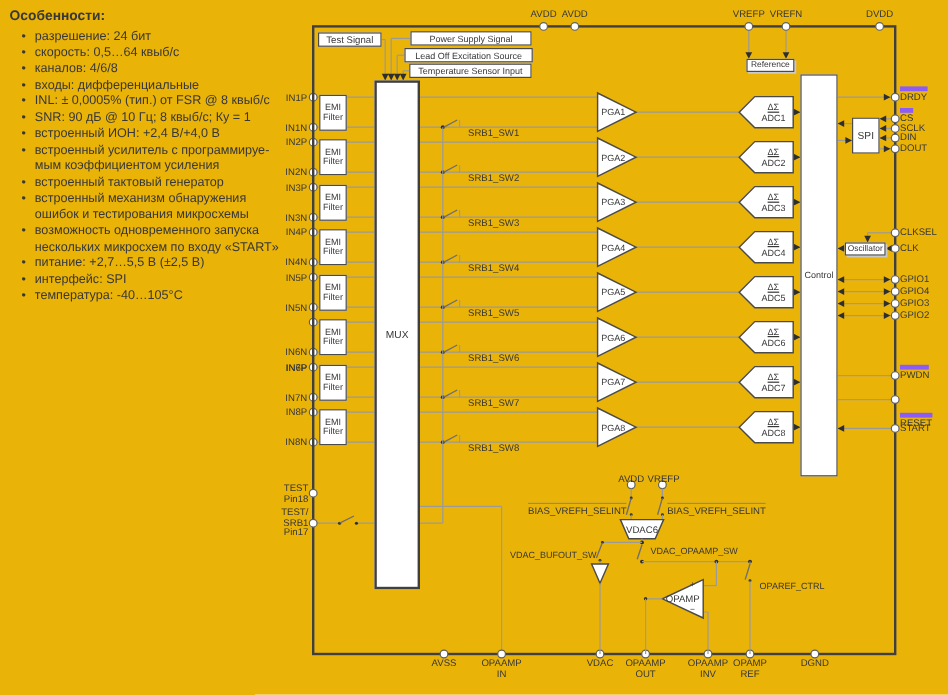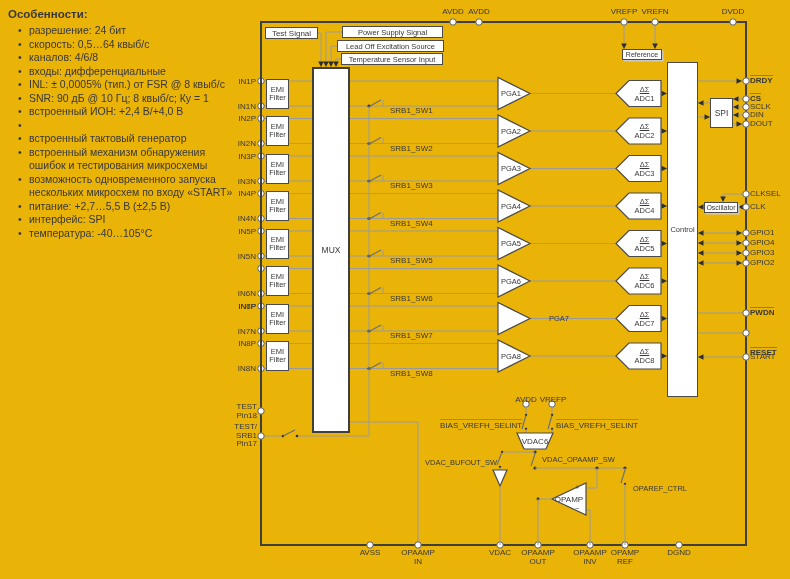--- a/index.html
+++ b/index.html
@@ -12,21 +12,21 @@
   .blade{stroke:#6e6e6e;stroke-width:1.1;fill:none;}
   .ah{fill:#2e2e2e;stroke:none;}
   .dot{fill:#2e2e2e;stroke:none;}
   .term{fill:#fff;stroke:#5f5f5f;stroke-width:1;}
   .lbl{position:absolute;font-size:8px;line-height:9px;white-space:nowrap;color:#383838;}
   .c{text-align:center;}
   .r{text-align:right;}
   .pre{white-space:pre-line;}
   .bx{position:absolute;box-sizing:border-box;border:1px solid #4a4a4a;background:#fff;
       display:flex;align-items:center;justify-content:center;font-size:8px;color:#383838;}
-  .ov{border-top:1px solid #8b5cf6;padding-top:0px;font-weight:bold;}
+  .ov{border-top:4px solid #8b5cf6;padding-top:0px;}
   .u{text-decoration:underline;}
   #features{position:absolute;left:6px;top:8px;width:252px;}
   #feat-title{font-size:11.5px;font-weight:bold;margin:0 0 4px 2px;}
   .feat{display:flex;font-size:10.5px;line-height:13.5px;padding-left:12px;}
   .blt{flex:0 0 11px;}
   .ftx{white-space:pre-line;}
   #mux,#control{border-width:2px;}
   #reference,#oscillator{box-shadow:1.5px 1.5px 0 #c9c9c9;font-size:7px;}
   .bias{position:absolute;font-size:8px;line-height:9px;border-top:1px solid #8a8a8a;
         padding-top:1px;white-space:nowrap;color:#383838;}
@@ -307,20 +307,22 @@
         <div class="feat">
           <span class="blt">•</span>
           <div class="ftx">SNR: 90 дБ @ 10 Гц; 8 квыб/с; Ку = 1</div>
         </div>
         <div class="feat">
           <span class="blt">•</span>
           <div class="ftx">встроенный ИОН: +2,4 В/+4,0 В</div>
         </div>
         <div class="feat">
           <span class="blt">•</span>
+          <div class="ftx">встроенный усилитель с программируе-
+мым коэффициентом усиления</div>
         </div>
         <div class="feat">
           <span class="blt">•</span>
           <div class="ftx">встроенный тактовый генератор</div>
         </div>
         <div class="feat">
           <span class="blt">•</span>
           <div class="ftx">встроенный механизм обнаружения
 ошибок и тестирования микросхемы</div>
         </div>
@@ -350,21 +352,21 @@
   <div class="bx" style="left:342px;top:26px;width:101px;height:12px;font-size:7.5px;">
     <span>Power Supply Signal</span>
     </div>
   <div class="bx" style="left:337px;top:40px;width:107px;height:12px;font-size:7.5px;">
     <span>Lead Off Excitation Source</span>
     </div>
   <div class="bx" style="left:341px;top:53px;width:102px;height:12px;font-size:7.5px;">
     <span>Temperature Sensor Input</span>
     </div>
 
-  <div class="bx" id="mux" style="left:312px;top:67px;width:38px;height:366px;border-color:#3f3f3f;">
+  <div class="bx" id="mux" style="left:312px;top:67px;width:38px;height:424px;border-color:#3f3f3f;">
     <span style="font-size:8.5px;">MUX</span>
     </div>
   <div class="bx" id="control" style="left:667px;top:62px;width:31px;height:335px;border-width:1.5px;">
     <span style="font-size:7.5px;">Control</span>
     </div>
   <div class="bx" style="left:710px;top:98px;width:23px;height:30px;">
     <span style="font-size:8.5px;">SPI</span>
     </div>
   <div class="bx" id="reference" style="left:622px;top:49px;width:40px;height:11px;">
     <span>Reference</span>
@@ -440,21 +442,21 @@
       </div>
       <div class="lbl c" style="left: 499px; top: 276.5px; width: 24px; font-size: 7.5px;">PGA6</div>
       <div class="lbl c" style="left: 628px; top: 272px; width: 33px; font-size: 7.5px; line-height: 9px;"><span class="u">ΔΣ</span><div>ADC6</div></div>
       <div class="lbl" style="left: 390px; top: 331px;">SRB1_SW7</div>
       <div class="lbl r" style="left: 230px; top: 301.5px; width: 26px;">IN7P</div>
       <div class="lbl r" style="left: 230px; top: 326.5px; width: 26px;">IN7N</div>
       <div class="bx" style="left: 266px; top: 303.5px; width: 23px; height: 30px; font-size: 7.5px; line-height: 8px; text-align: center;">
         <span class="pre">EMI
 Filter</span>
       </div>
-      <div class="lbl c" style="left: 499px; top: 314px; width: 24px; font-size: 7.5px; padding-left: 48px;">PGA7</div>
+      <div class="lbl c" style="left: 499px; top: 314px; width: 24px; font-size: 7.5px;">PGA7</div>
       <div class="lbl c" style="left: 628px; top: 309.5px; width: 33px; font-size: 7.5px; line-height: 9px;"><span class="u">ΔΣ</span><div>ADC7</div></div>
       <div class="lbl" style="left: 390px; top: 368.5px;">SRB1_SW8</div>
       <div class="lbl r" style="left: 230px; top: 339px; width: 26px;">IN8P</div>
       <div class="lbl r" style="left: 230px; top: 364px; width: 26px;">IN8N</div>
       <div class="bx" style="left: 266px; top: 341px; width: 23px; height: 30px; font-size: 7.5px; line-height: 8px; text-align: center;">
         <span class="pre">EMI
 Filter</span>
       </div>
       <div class="lbl c" style="left: 499px; top: 351.5px; width: 24px; font-size: 7.5px;">PGA8</div>
       <div class="lbl c" style="left: 628px; top: 347px; width: 33px; font-size: 7.5px; line-height: 9px;"><span class="u">ΔΣ</span><div>ADC8</div></div>

